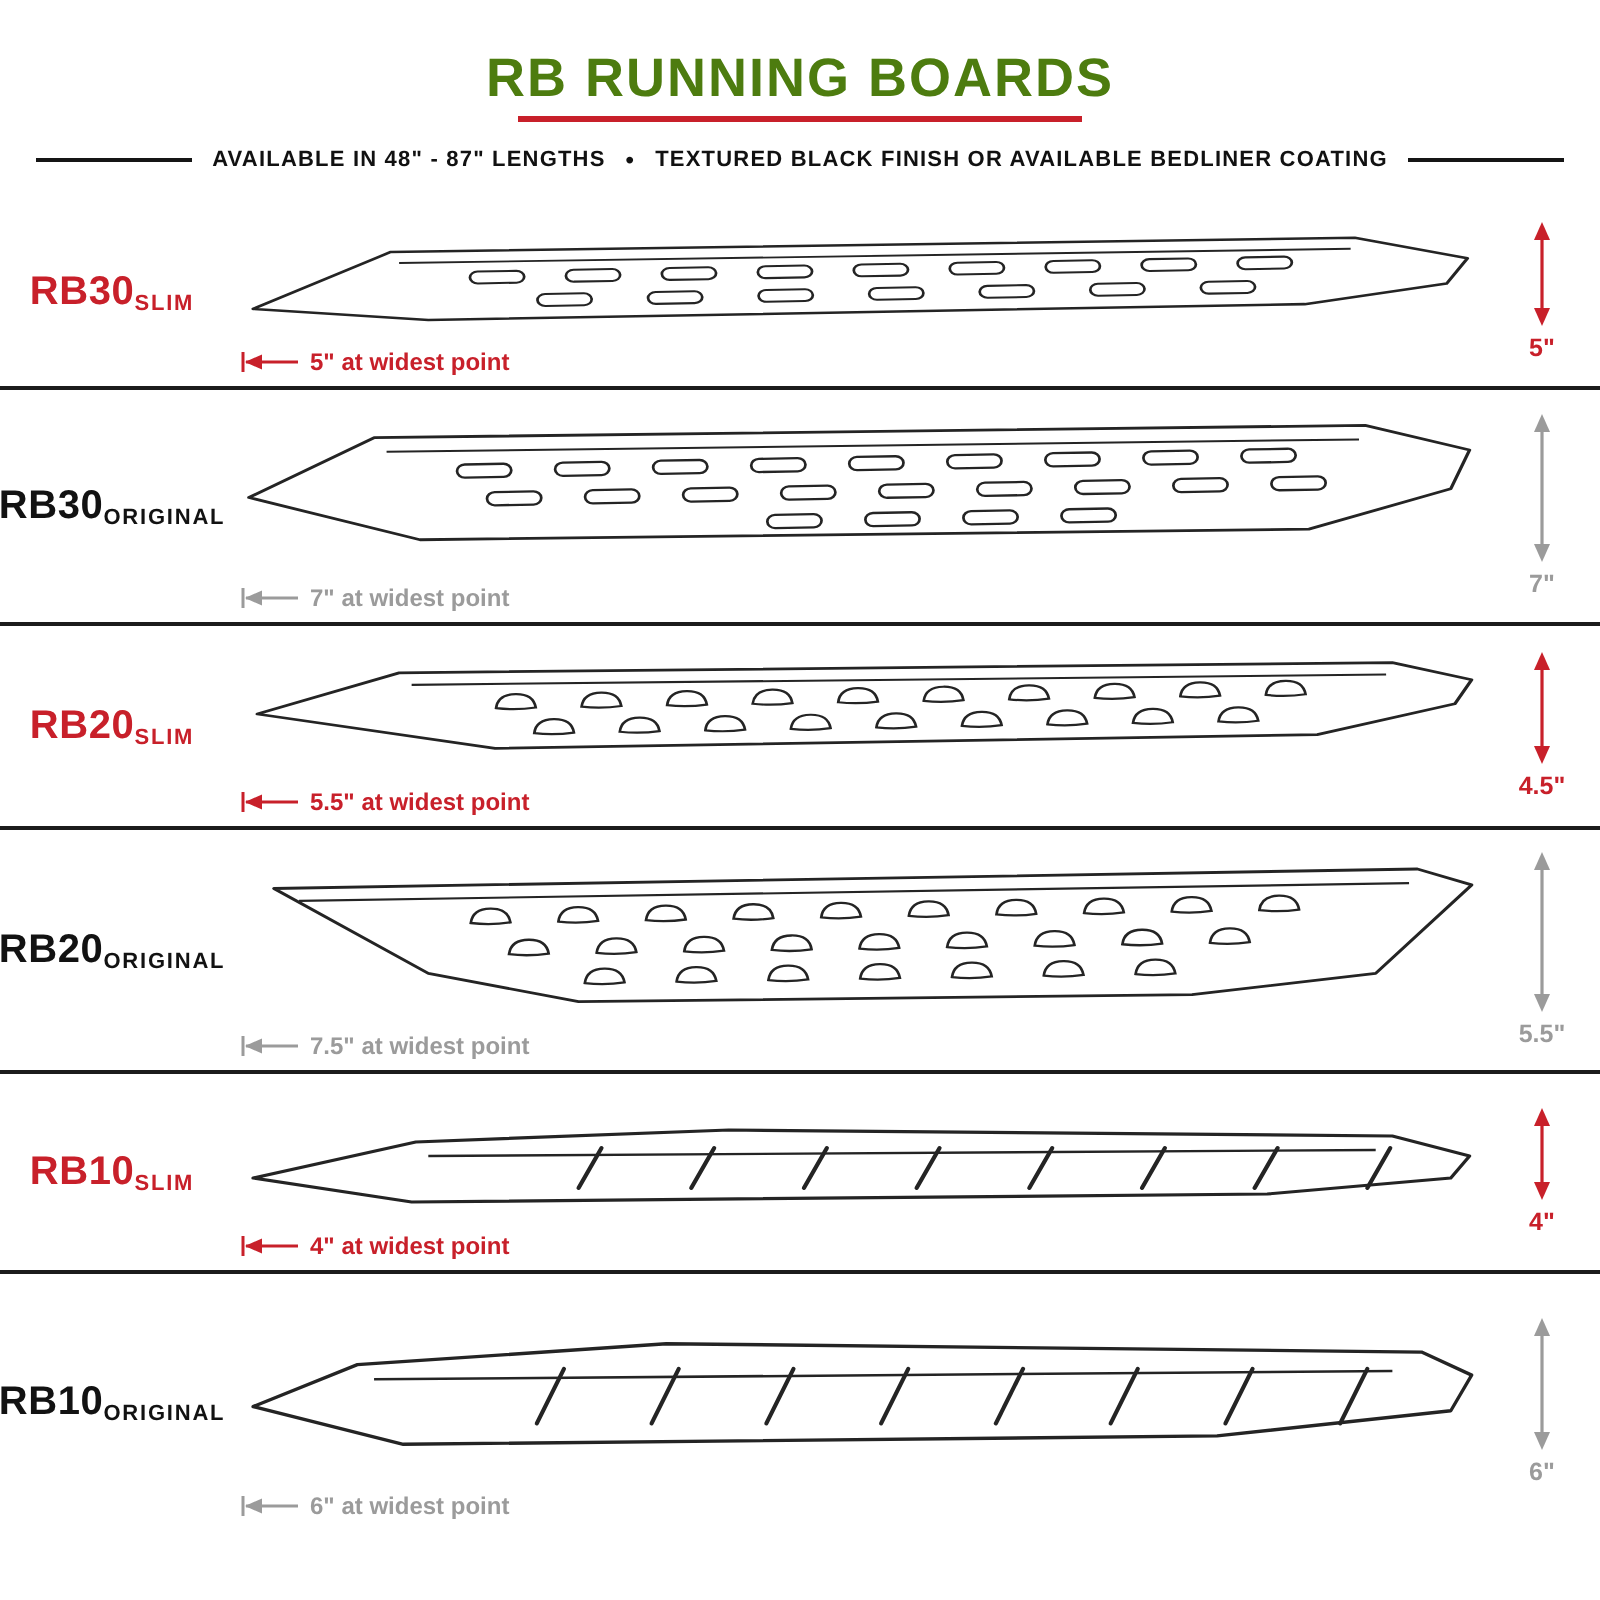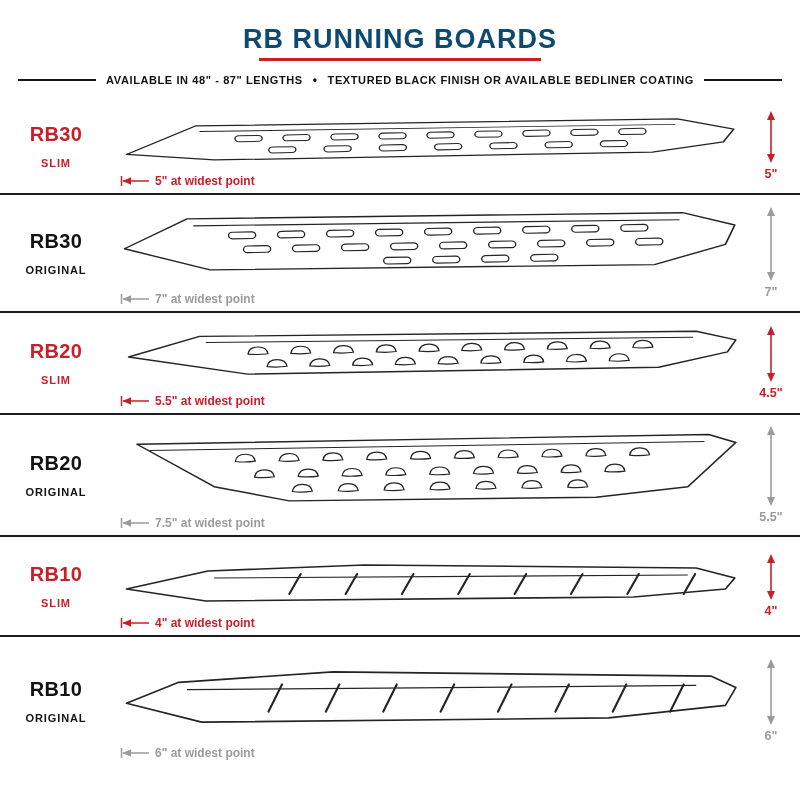--- a/index.html
+++ b/index.html
@@ -4,34 +4,34 @@
 <style>
   * { margin:0; padding:0; box-sizing:border-box; }
   html,body { width:800px; background:#ffffff; }
   body {
     height:800px;
     font-family:"Liberation Sans", sans-serif;
     color:#1a1a1a;
     overflow:hidden;
   }
   header { padding-top:24px; text-align:center; }
-  .title { font-size:27px; font-weight:bold; letter-spacing:1px; color:#0c4a6e; }
+  .title { font-size:27px; font-weight:bold; letter-spacing:1px; color:#4d7c0f; }
   .title-underline { width:282px; height:3px; background:#c8202a; margin:3px auto 12px; }
   .subtitle {
     display:flex; align-items:center; gap:10px; padding:0 18px;
     font-size:11px; font-weight:bold; letter-spacing:.6px; color:#111;
     white-space:nowrap; justify-content:center;
   }
   .subtitle::before, .subtitle::after { content:""; flex:1; height:2px; background:#151515; }
   .subtitle .bullet { font-size:12px; }
 
   .rows { margin-top:12px; }
   .row { display:flex; border-bottom:2px solid #1c1c1c; }
   .row:last-child { border-bottom:none; }
-  .label { width:112px; display:flex; flex-direction:column; justify-content:center; align-items:center; }
+  .label { width:112px; display:flex; flex-direction:row; justify-content:center; align-items:center; }
   .model { font-size:20px; font-weight:bold; letter-spacing:.3px; }
   .variant { font-size:11px; font-weight:bold; letter-spacing:.9px; margin-top:11px; }
   .slim .model, .slim .variant { color:#c8202a; }
   .orig .model, .orig .variant { color:#121212; }
 
   .art { flex:1; position:relative; padding:8px 2px 0 2px; }
   .art svg.board { display:block; width:100%; }
   .width-note {
     position:absolute; left:8px; bottom:5px;
     display:flex; align-items:center; gap:5px;

